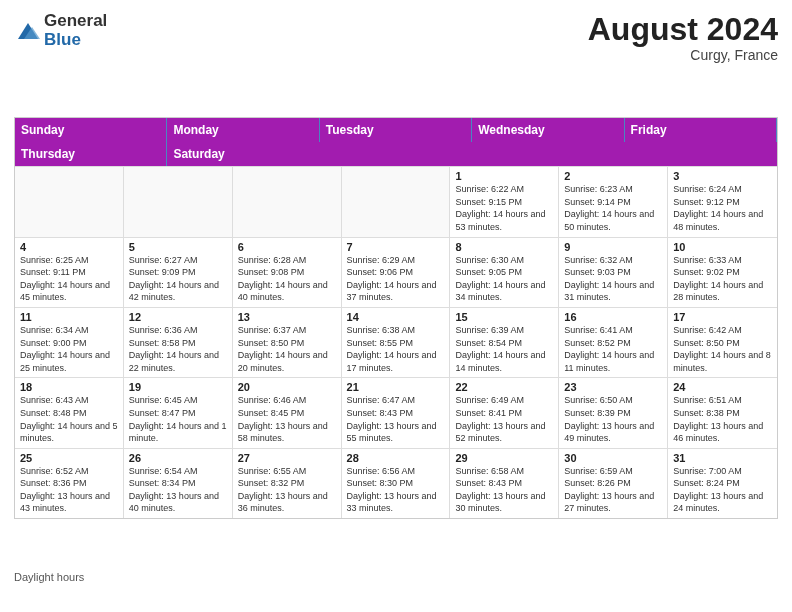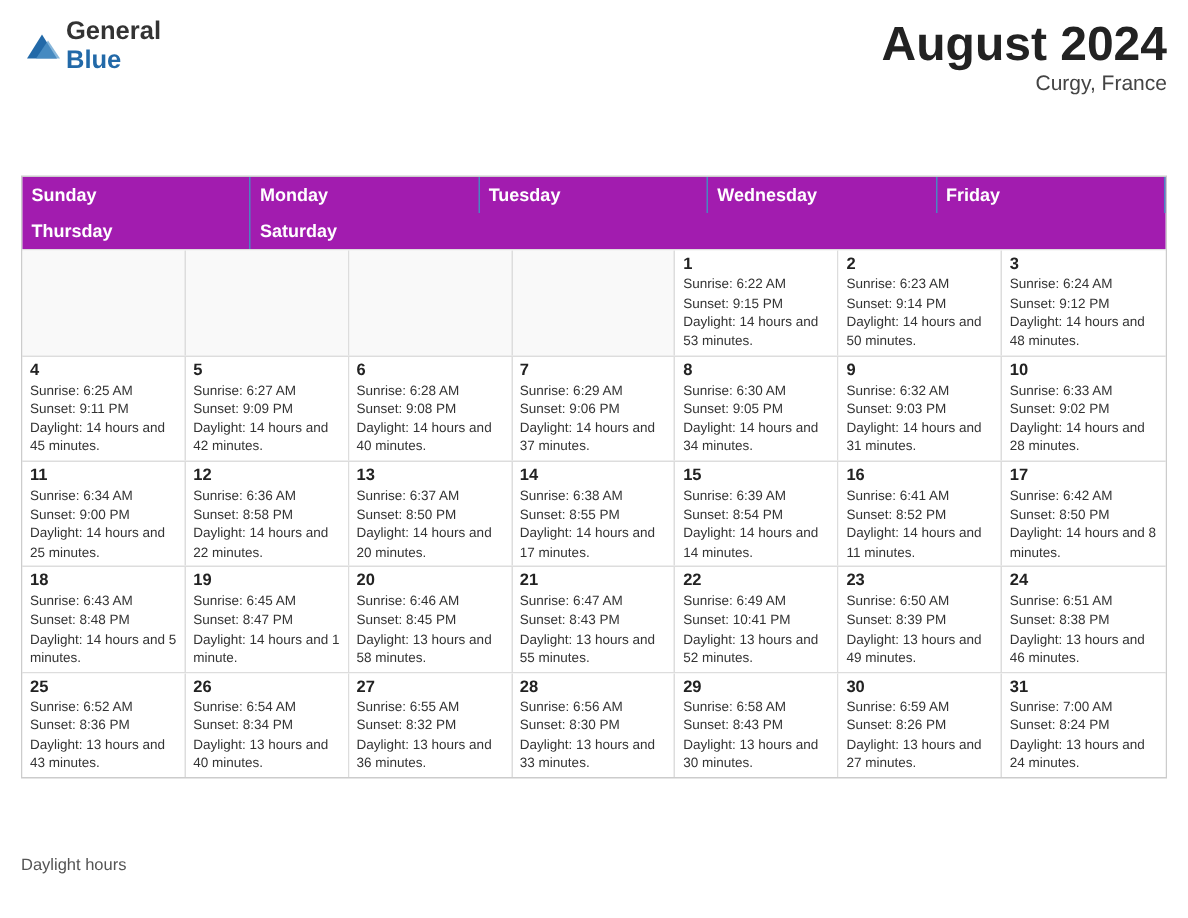--- a/index.html
+++ b/index.html
@@ -290,21 +290,21 @@
           </div>
           <div class="cal-cell">
             <div class="day-num">21</div>
             <div class="day-info" style="white-space: pre-line;">Sunrise: 6:47 AM
 Sunset: 8:43 PM
 Daylight: 13 hours and 55 minutes.</div>
           </div>
           <div class="cal-cell">
             <div class="day-num">22</div>
             <div class="day-info" style="white-space: pre-line;">Sunrise: 6:49 AM
-Sunset: 10:41 PM
+Sunset: 8:41 PM
 Daylight: 13 hours and 52 minutes.</div>
           </div>
           <div class="cal-cell">
             <div class="day-num">23</div>
             <div class="day-info" style="white-space: pre-line;">Sunrise: 6:50 AM
 Sunset: 8:39 PM
 Daylight: 13 hours and 49 minutes.</div>
           </div>
           <div class="cal-cell">
             <div class="day-num">24</div>

